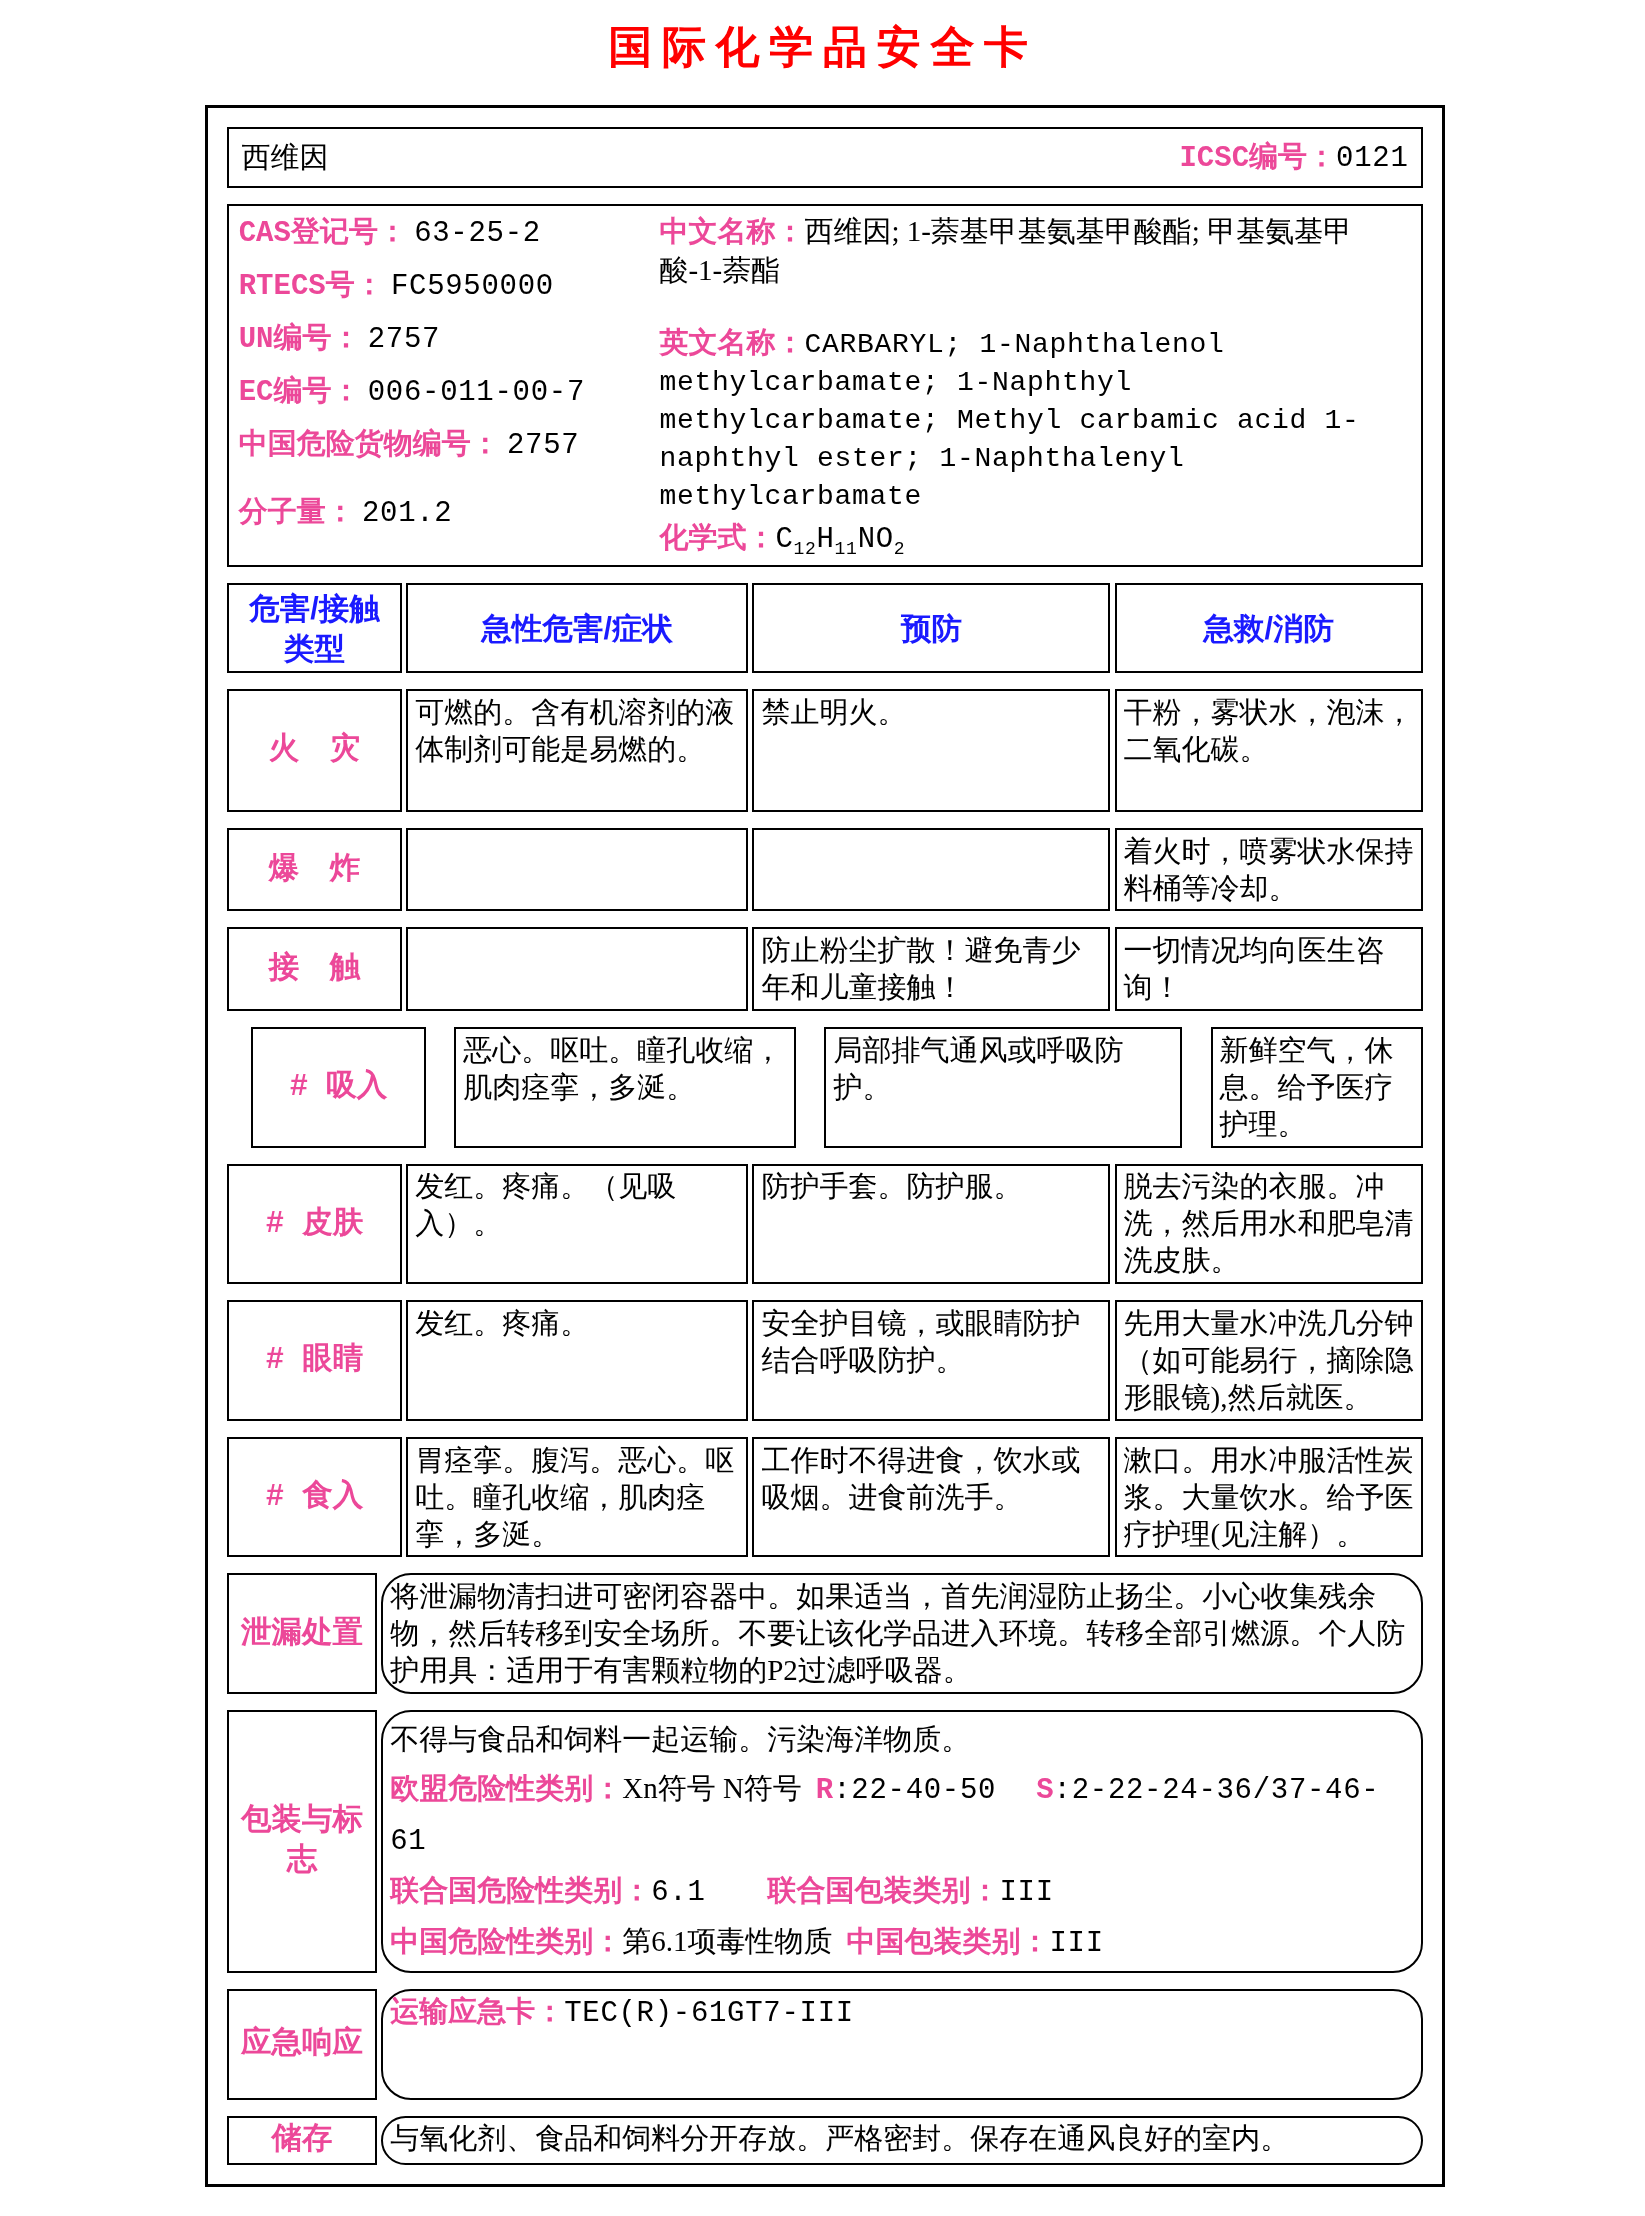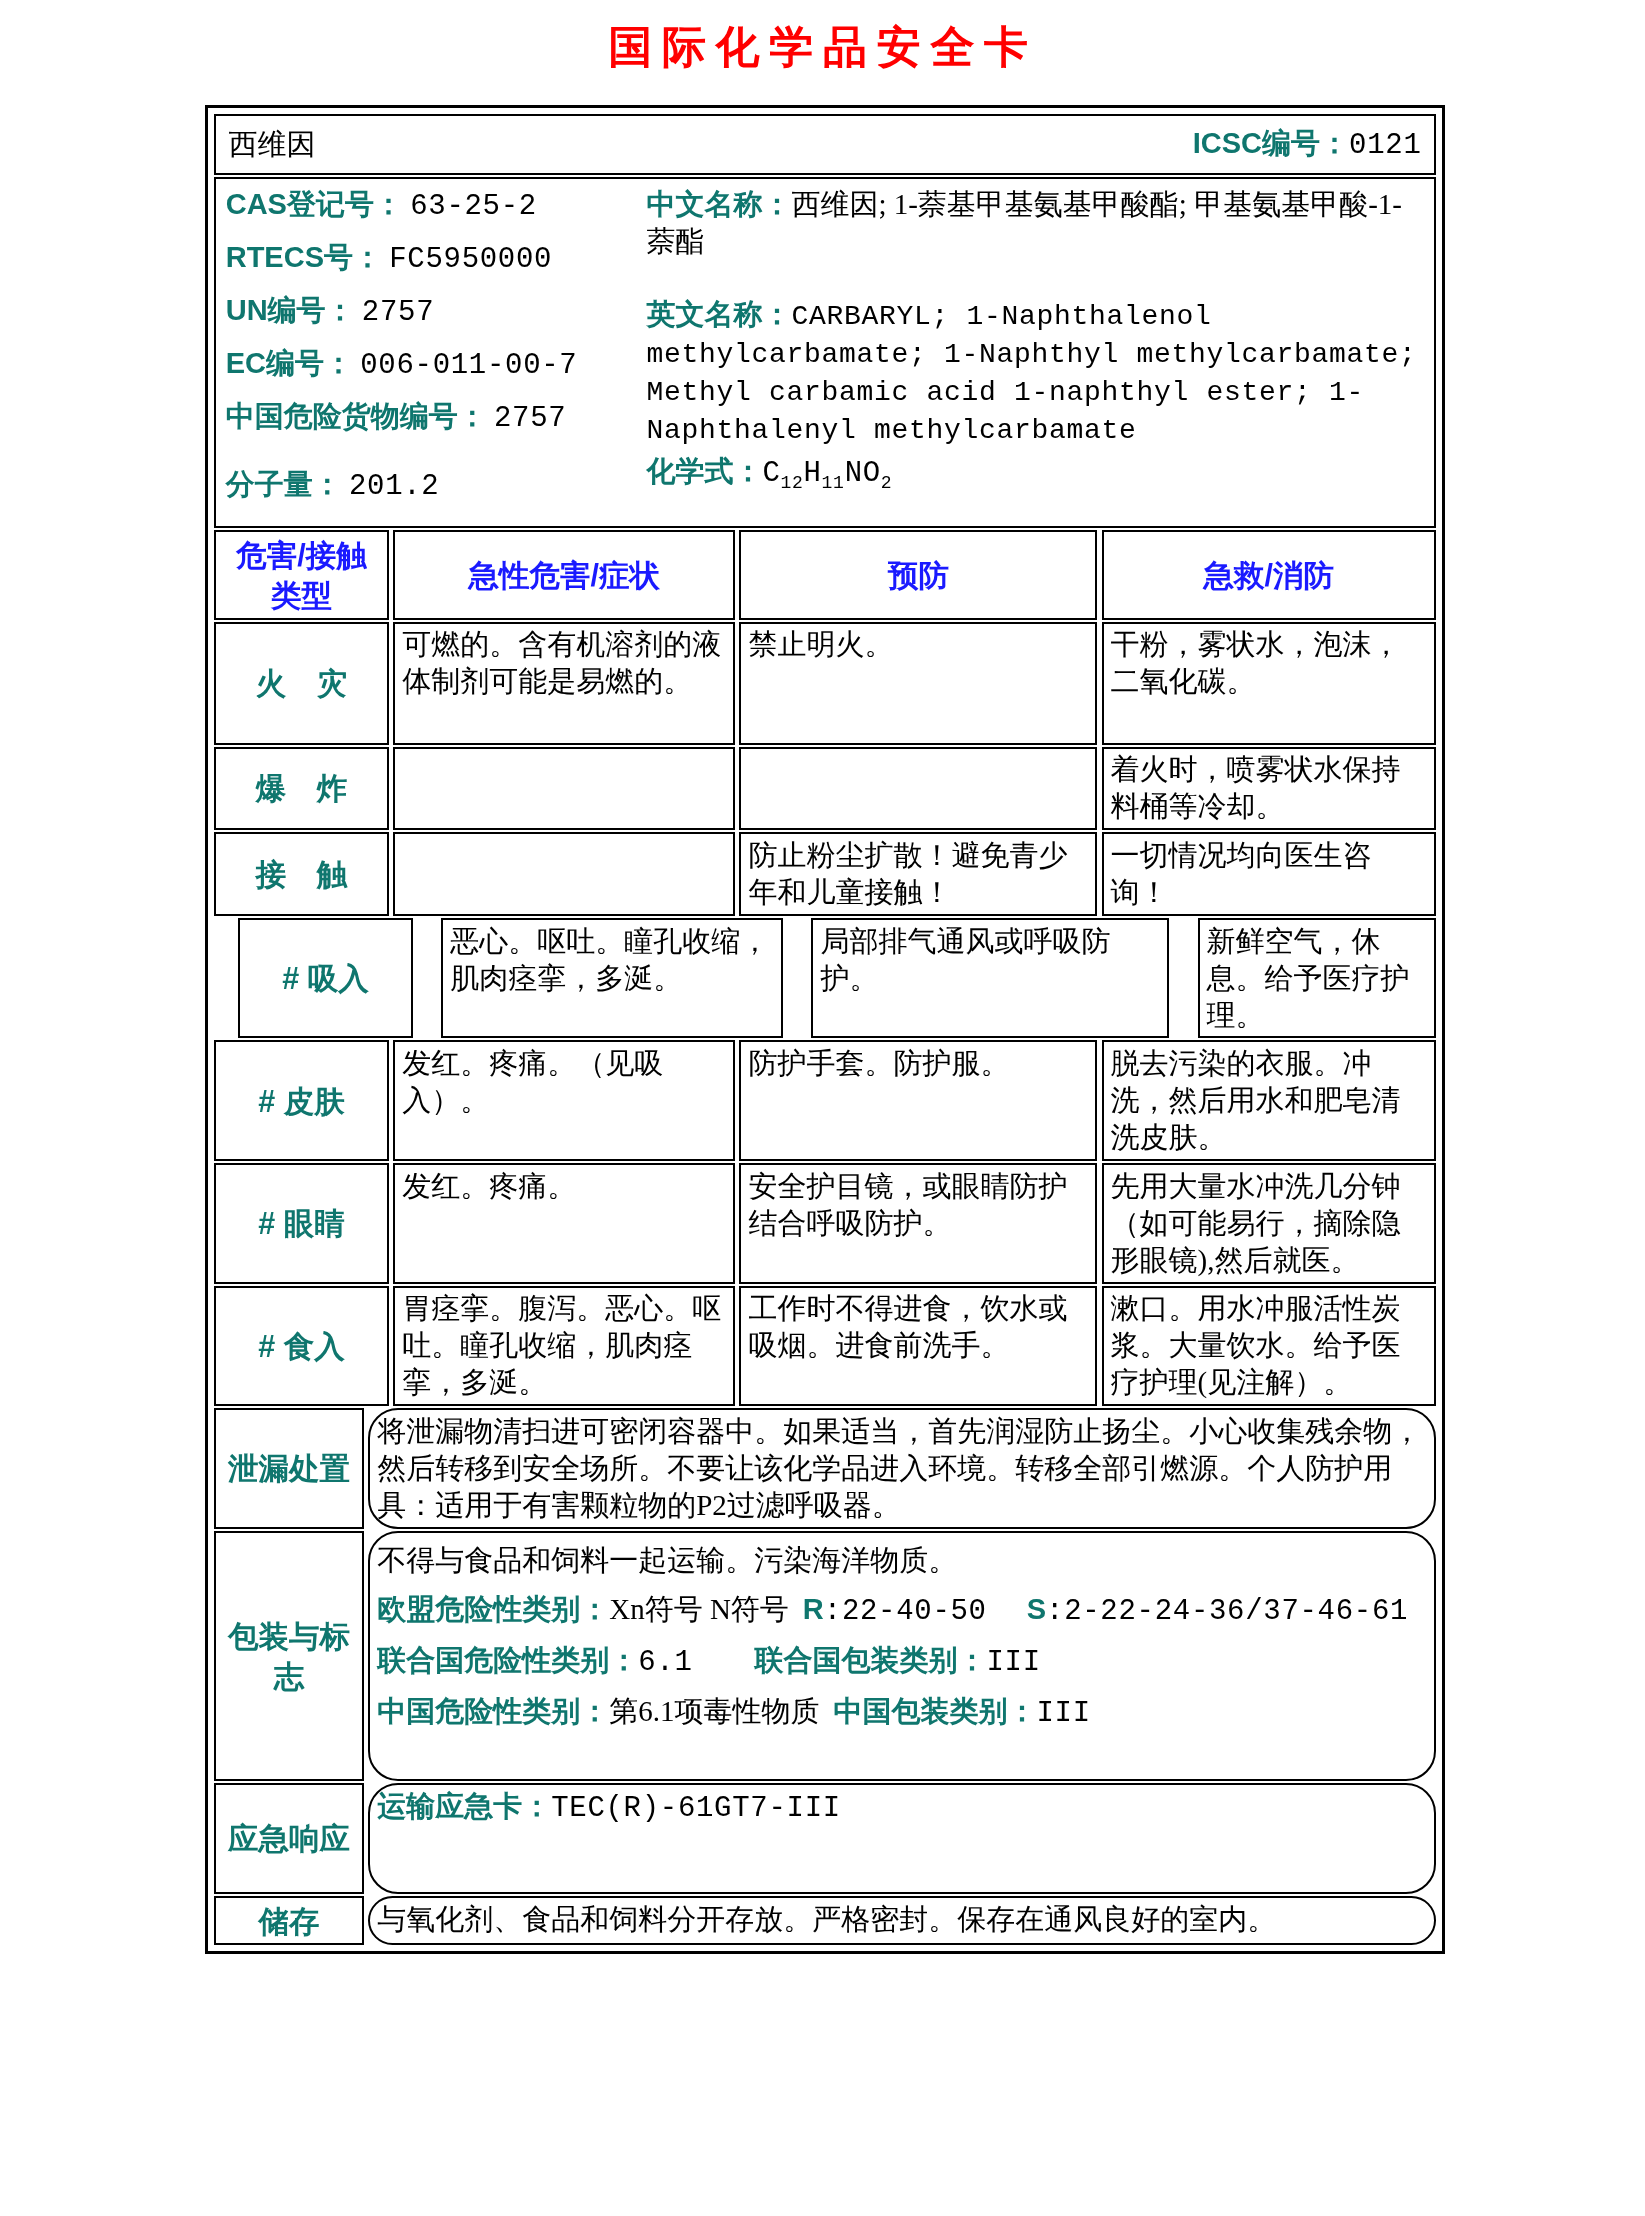--- a/index.html
+++ b/index.html
@@ -10,32 +10,32 @@
     font-family:"Liberation Serif", serif;
   }
   .page-title {
     position:absolute; top:18px; left:0; width:1646px;
     text-align:center; font-size:44px; font-weight:bold;
     color:#ff0000; letter-spacing:9.7px;
     font-family:"Liberation Serif", serif;
   }
   .card {
     position:absolute; left:205px; top:105px; width:1240px;
-    border:3.5px solid #000; background:#fff; padding:6px;
-    display:flex; flex-direction:column; gap:2px;
+    border:3.5px solid #000; background:#fff; padding:19px;
+    display:flex; flex-direction:column; gap:16px;
   }
   .row { display:flex; gap:4.2px; }
   .cell {
     border:2.1px solid #000; background:#fff;
     padding:2.8px 7px; overflow:hidden;
     font-size:29px; line-height:37px;
   }
   .lbl {
-    color:#0f766e; font-weight:bold;
-    font-family:Liberation Sans, sans-serif;
+    color:#ec4899; font-weight:bold;
+    font-family:Liberation Mono, monospace;
   }
   .mono { font-family:"Liberation Mono", monospace; letter-spacing:0.7px; }
   sub { font-size:18px; line-height:0; }
 
   
   .lblcell {
     display:flex; align-items:center; justify-content:center;
     text-align:center; font-size:30.5px; line-height:40px;
   }
 

